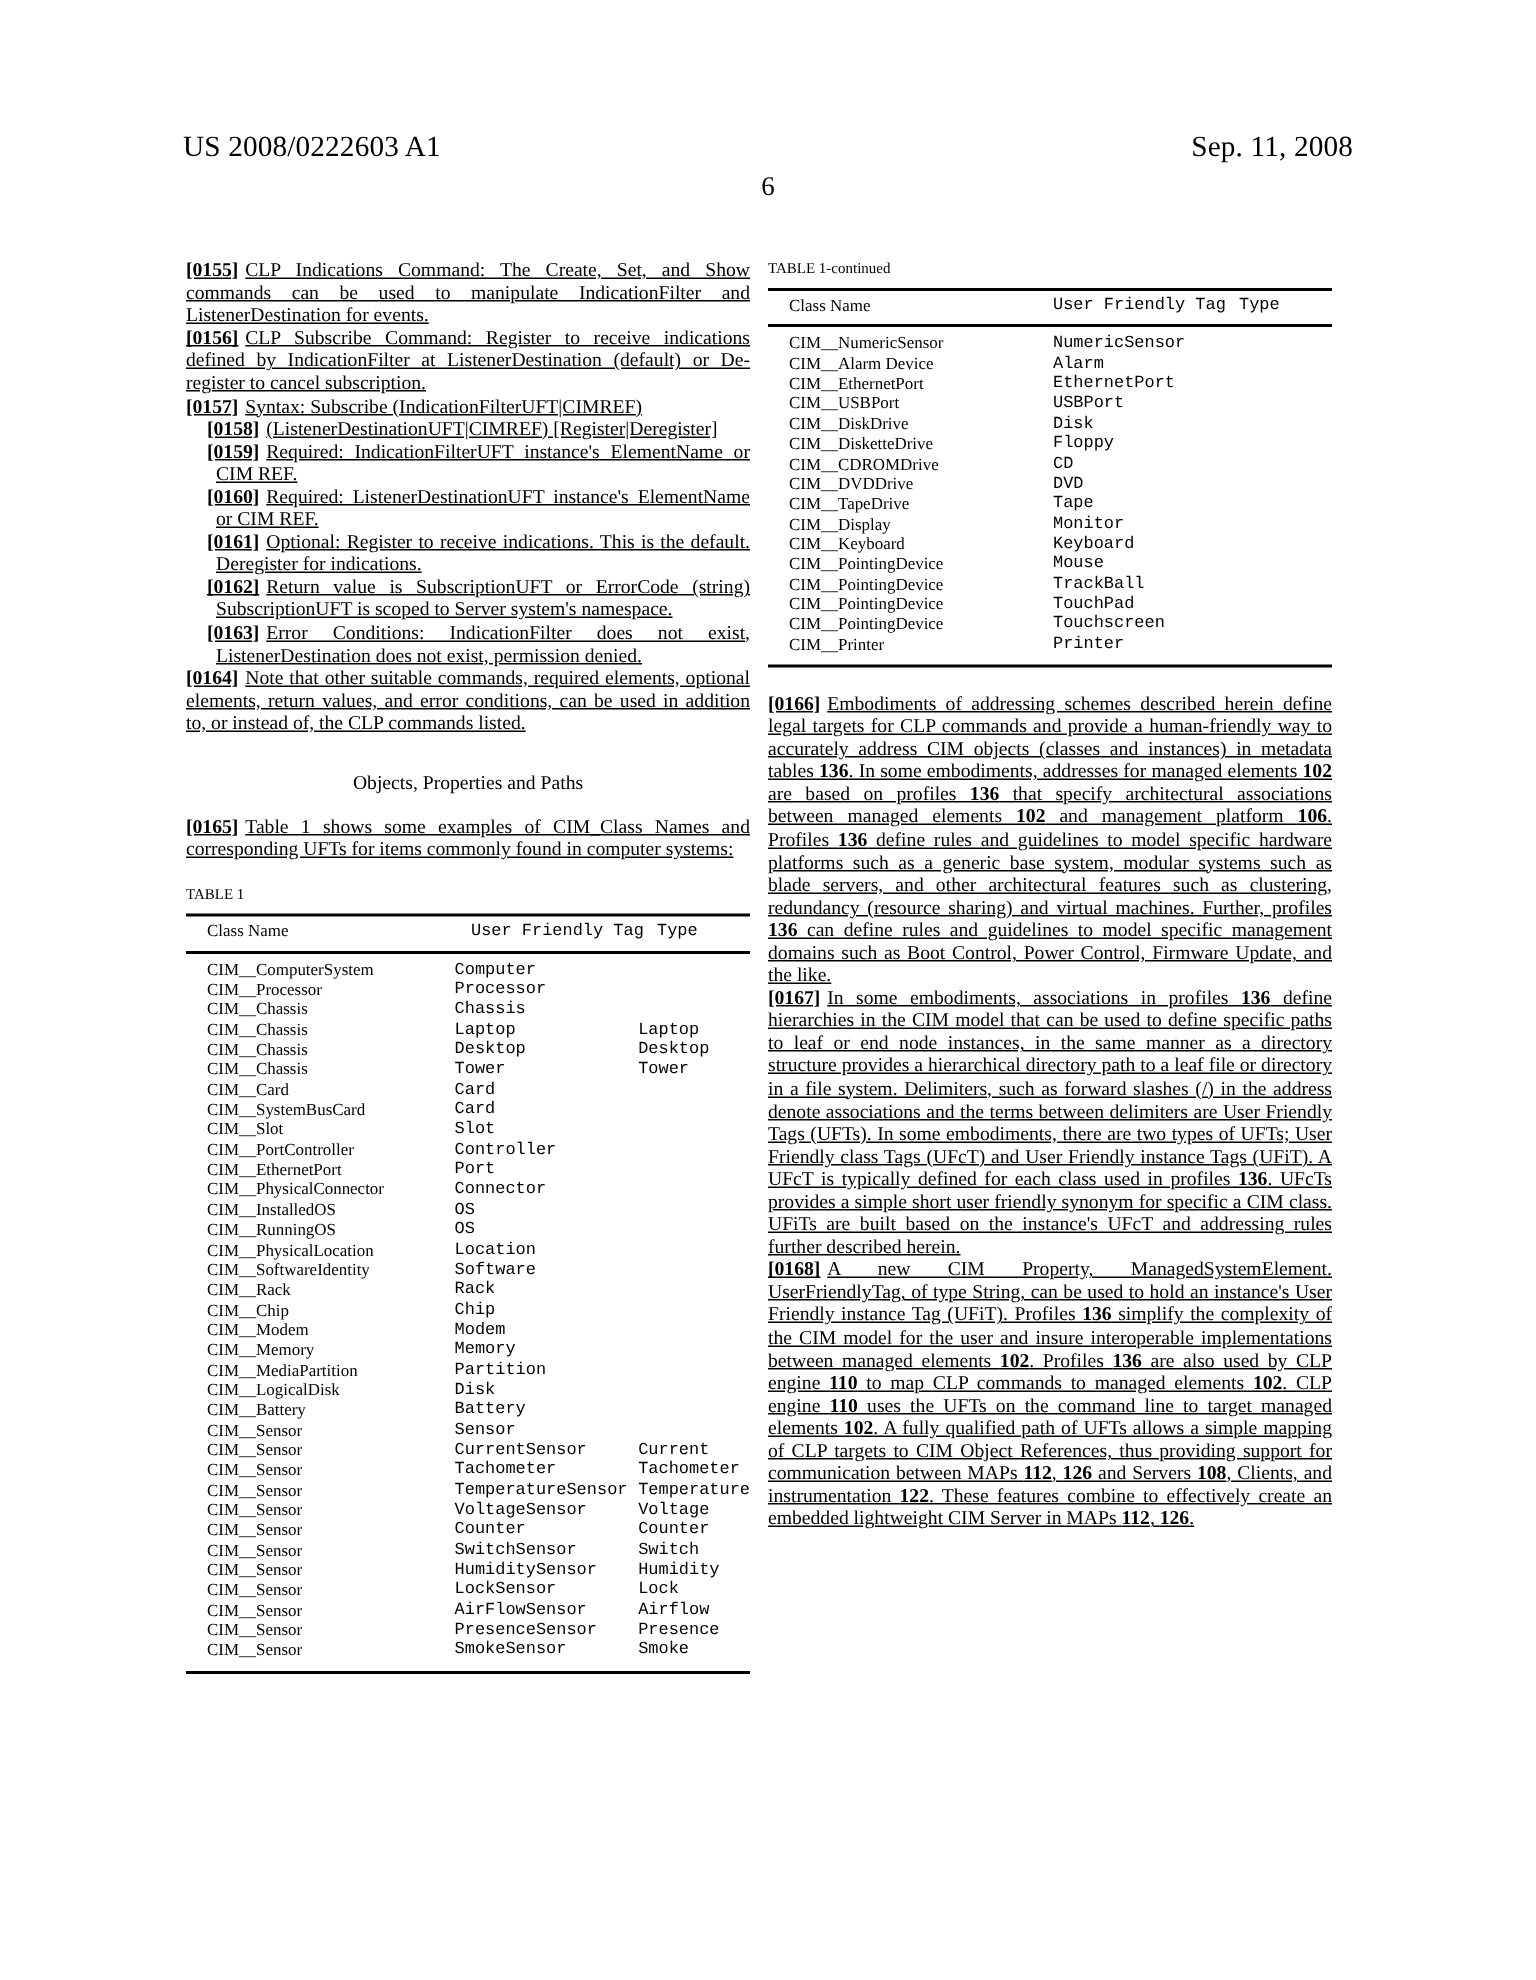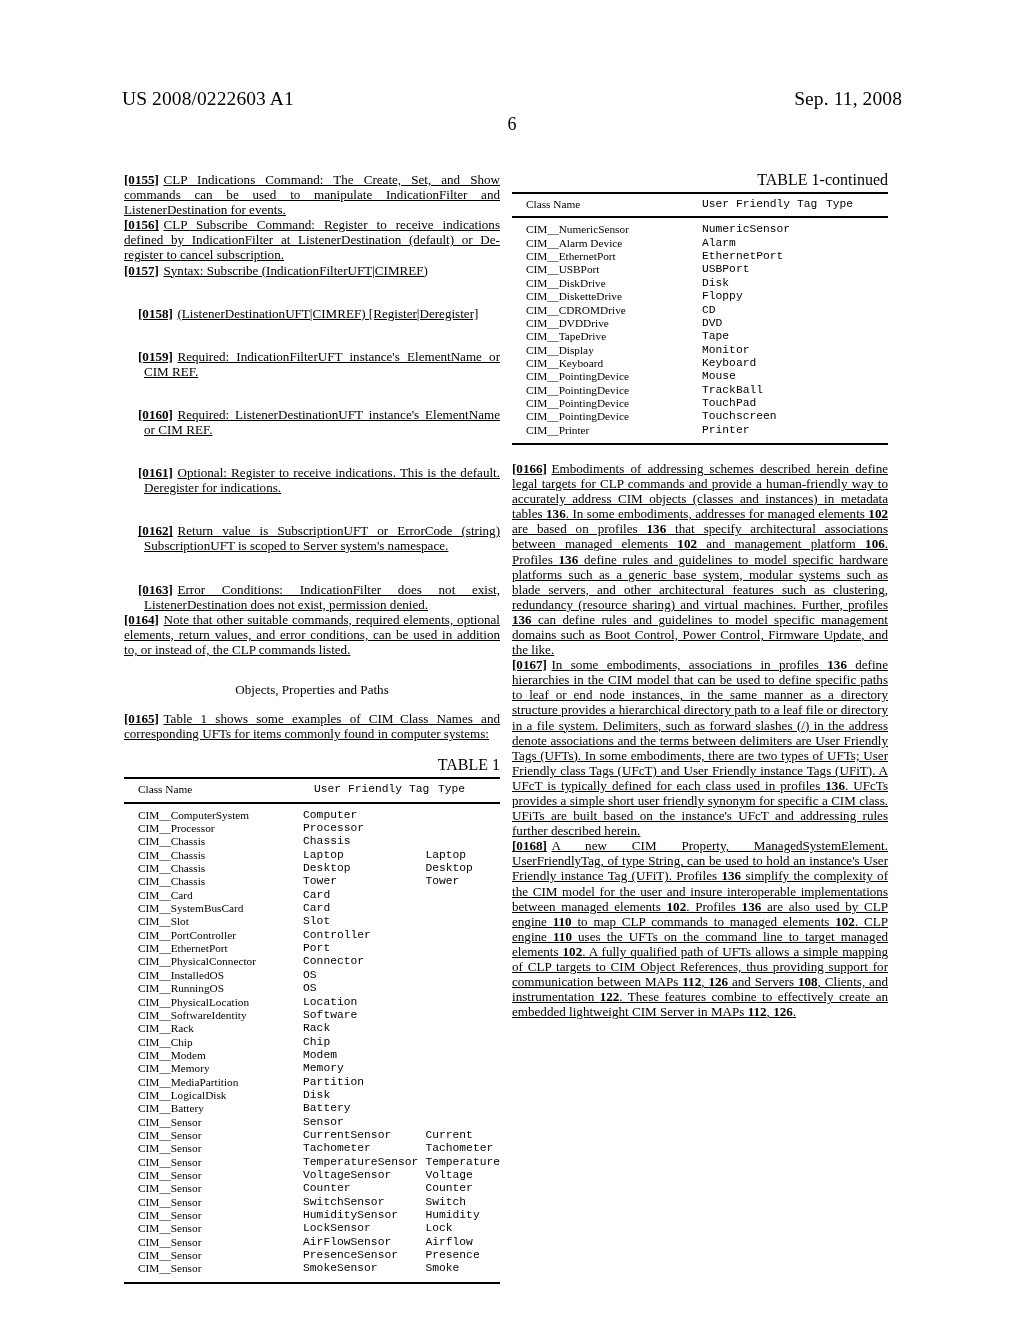--- a/index.html
+++ b/index.html
@@ -67,34 +67,33 @@
   .pnum {
     font-weight: bold;
     margin-right: 0.35em;
   }
   b.ref { font-weight: bold; }
 
   
   .sub {
     padding-left: 20px;
     text-indent: -6px;
-    margin-top: 28px;
   }
 
   .centerhead {
     text-align: center;
     margin: 25px 0 14px 0;
     font-size: 13.1px;
   }
   .spacer-md { height: 16px; }
 
   
   .tbl-title {
-    text-align: right;
-    font-size: 16px;
+    text-align: left;
+    font-size: 10px;
     margin-bottom: 5px;
   }
   .rule-thick {
     border-top: 2.3px solid #000;
     height: 0;
     margin: 0;
   }
   .rule-dbl {
     height: 0;
     border-top: 2.3px solid #000;

